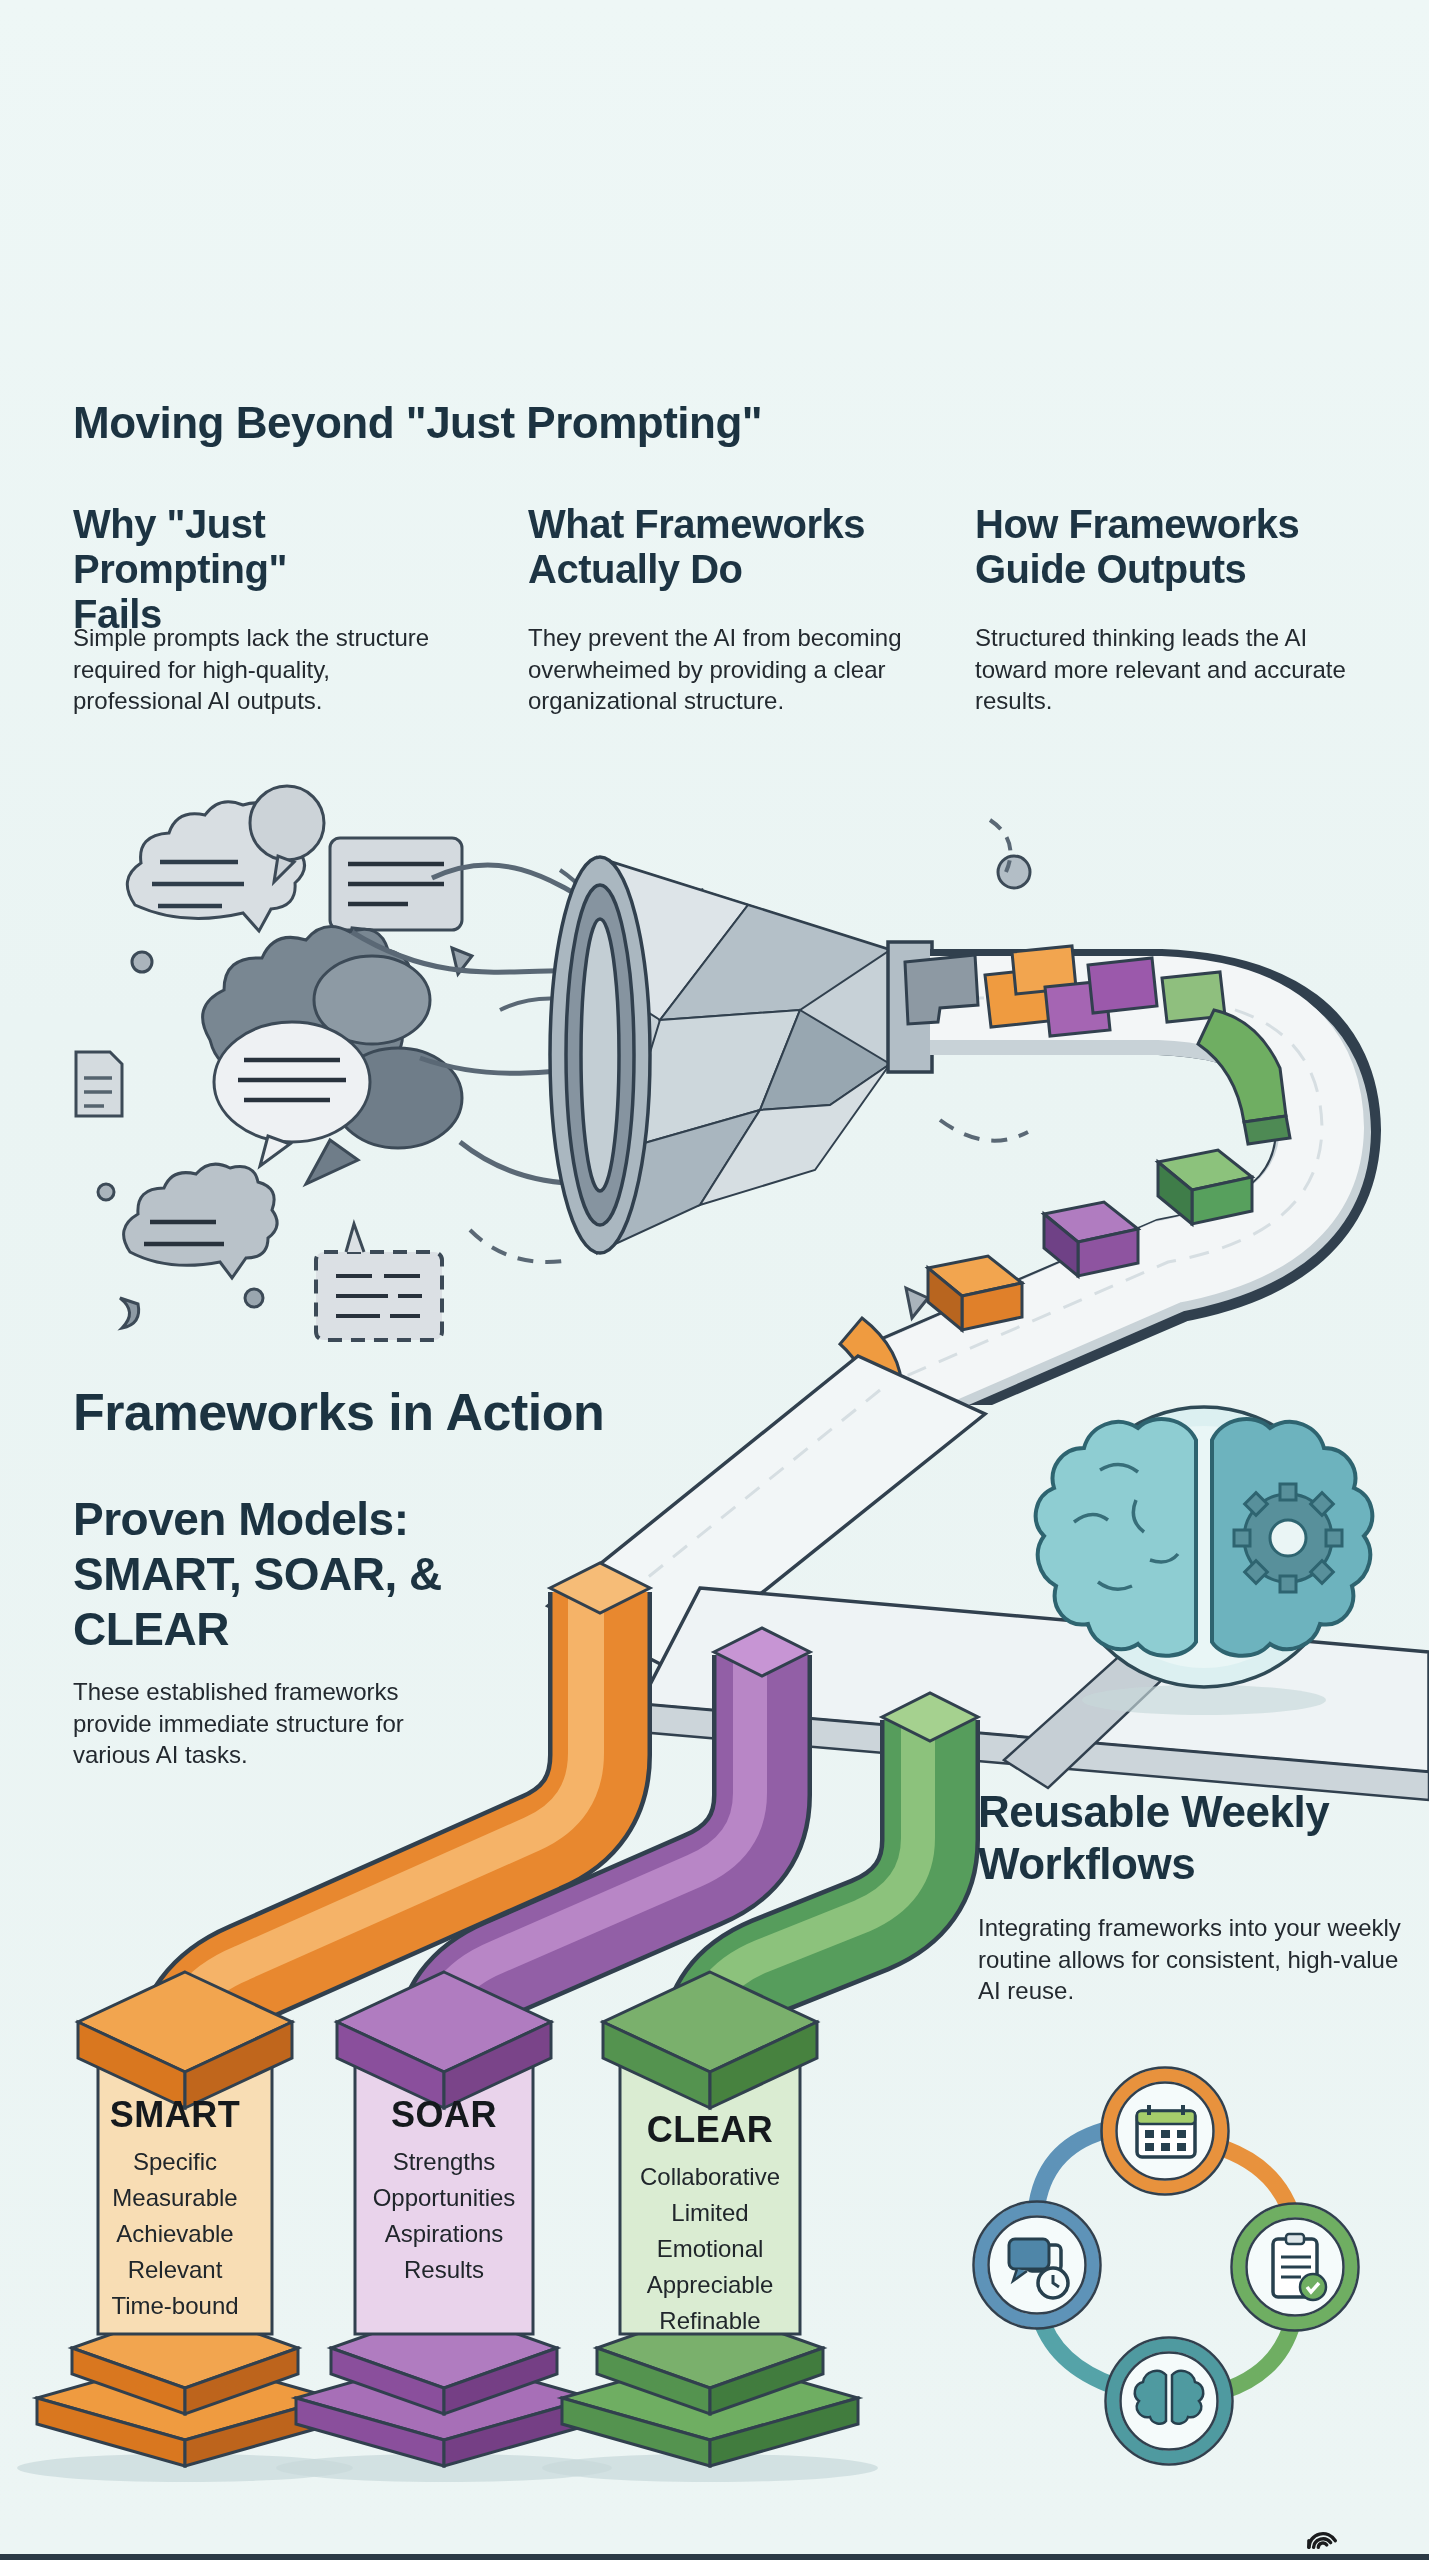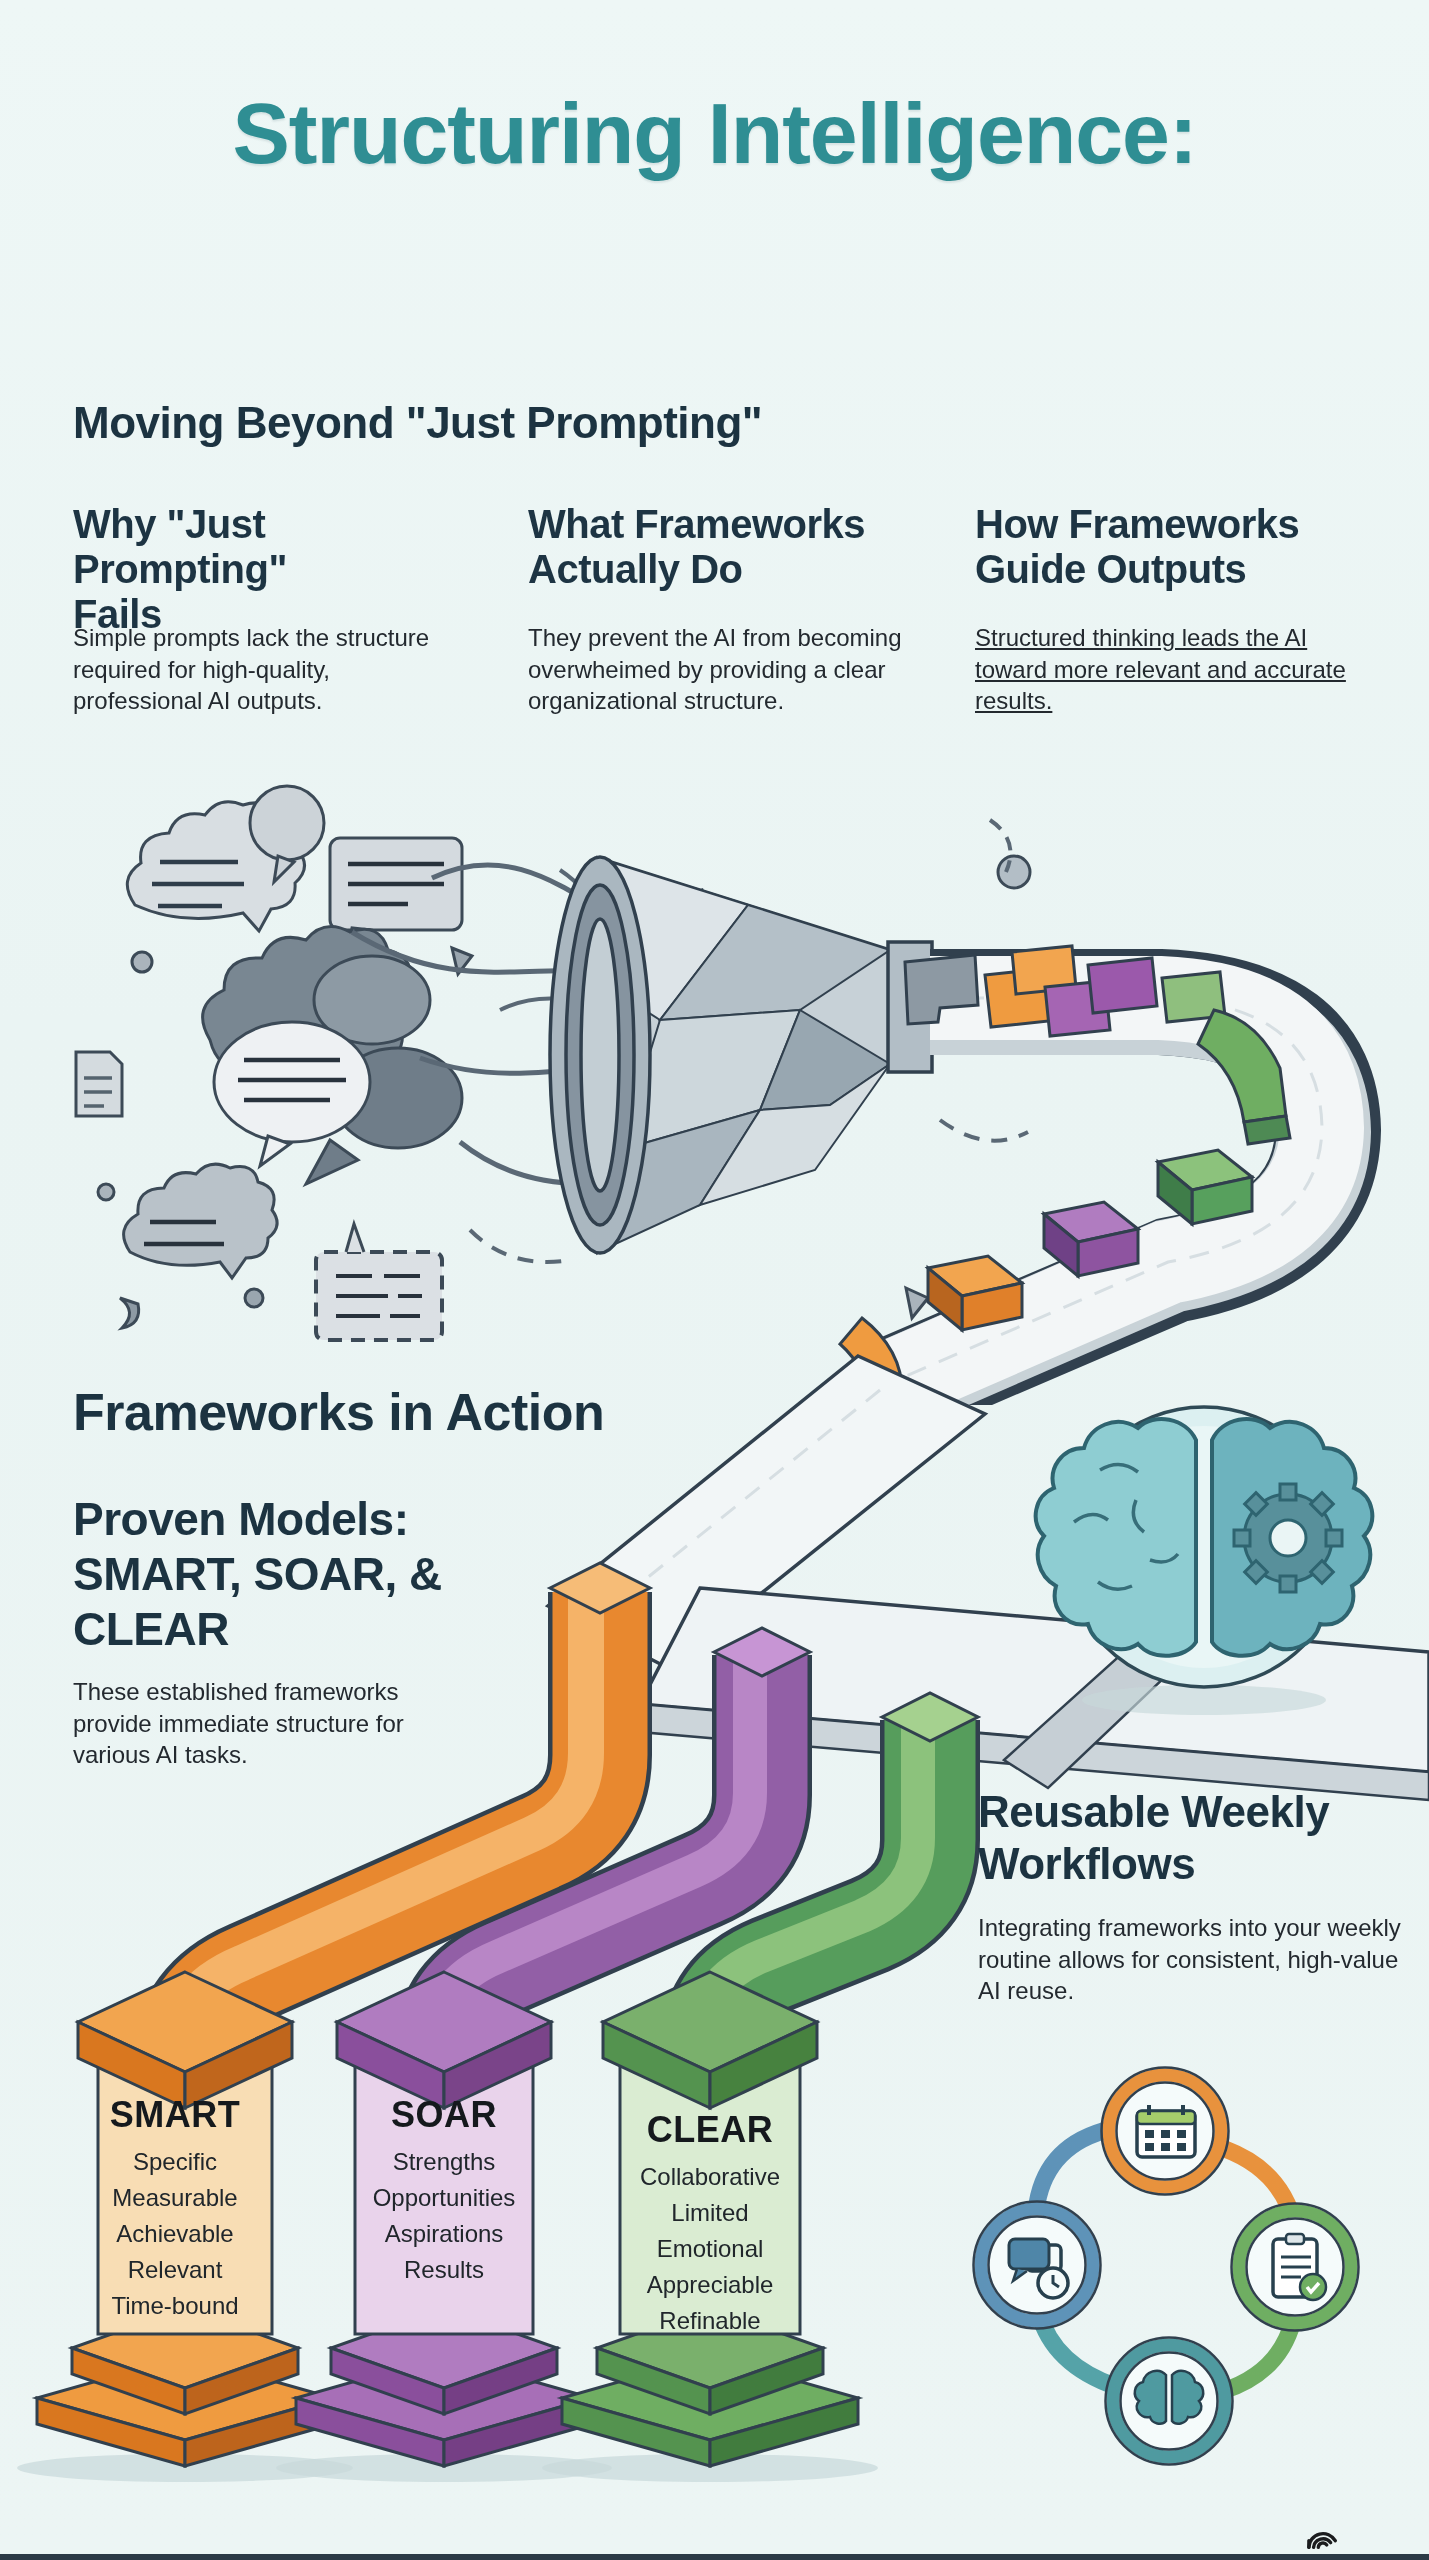--- a/index.html
+++ b/index.html
@@ -24,33 +24,32 @@
   .footer{
     display:flex;align-items:center;gap:16px;z-index:9;
     font-size:30px;color:#1b1d1f;font-weight:bold;letter-spacing:-0.5px;flex-direction:column;
   }
   .bottomBar{left:0;bottom:0;width:100%;height:6px;background:#2c3a46;z-index:10;}
 </style>
 </head>
 <body>
 
 <div class="abs h1" style="top:84px;left:0;">
-  <div>Structuring Intelligence:</div>
 </div>
 
 <div class="abs h2" style="left:73px;top:398px;font-size:44px;">Moving Beyond "Just Prompting"</div>
 
 <div class="abs colTitle" style="left:73px;top:502px;width:300px;">Why "Just Prompting" Fails</div>
 <div class="abs bodyTxt" style="left:73px;top:622px;width:390px;">Simple prompts lack the structure required for high-quality, professional AI outputs.</div>
 
 <div class="abs colTitle" style="left:528px;top:502px;width:360px;">What Frameworks Actually Do</div>
 <div class="abs bodyTxt" style="left:528px;top:622px;width:400px;">They prevent the AI from becoming overwheimed by providing a clear organizational structure.</div>
 
 <div class="abs colTitle" style="left:975px;top:502px;width:360px;">How Frameworks Guide Outputs</div>
-<div class="abs bodyTxt" style="left:975px;top:622px;width:400px;text-decoration:underline;">Structured thinking leads the AI toward more relevant and accurate results.</div>
+<div class="abs bodyTxt" style="left:975px;top:622px;width:400px;">Structured thinking leads the AI toward more relevant and accurate results.</div>
 
 <svg class="abs" style="left:0;top:745px;z-index:1;" width="1429" height="660" viewBox="0 745 1429 660">
   <g stroke="#3c4a57" stroke-width="3">
 
     <path d="M76 1052 h34 l12 12 v52 h-46 z" fill="#d4dbdf"></path>
     <path d="M84 1078 h28 M84 1092 h28 M84 1106 h20" stroke="#55646f" stroke-width="3.5" fill="none"></path>
 
     <path d="M135 905 q-18-26 6-42 q-4-28 28-30 q8-24 36-18 q14-20 38-10 q26-8 34 14 q26 4 20 30 q16 18-2 34 q2 24-24 26 l-12 22 -16-18 q-60 14-108-8 z" fill="#d8dee2"></path>
     <path d="M160 862 h78 M152 884 h92 M158 906 h64" stroke="#2f3d4a" stroke-width="4.5" fill="none"></path>
 

